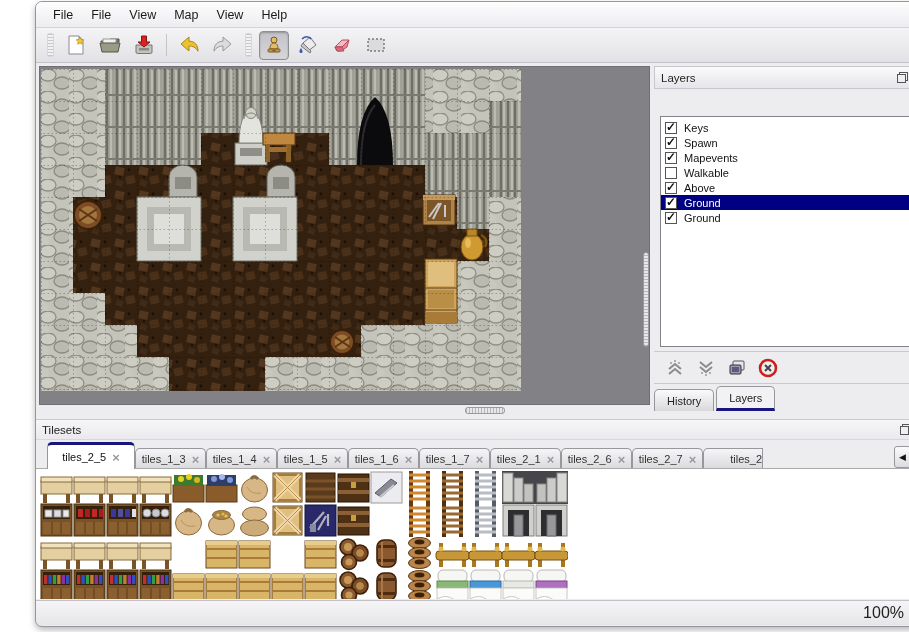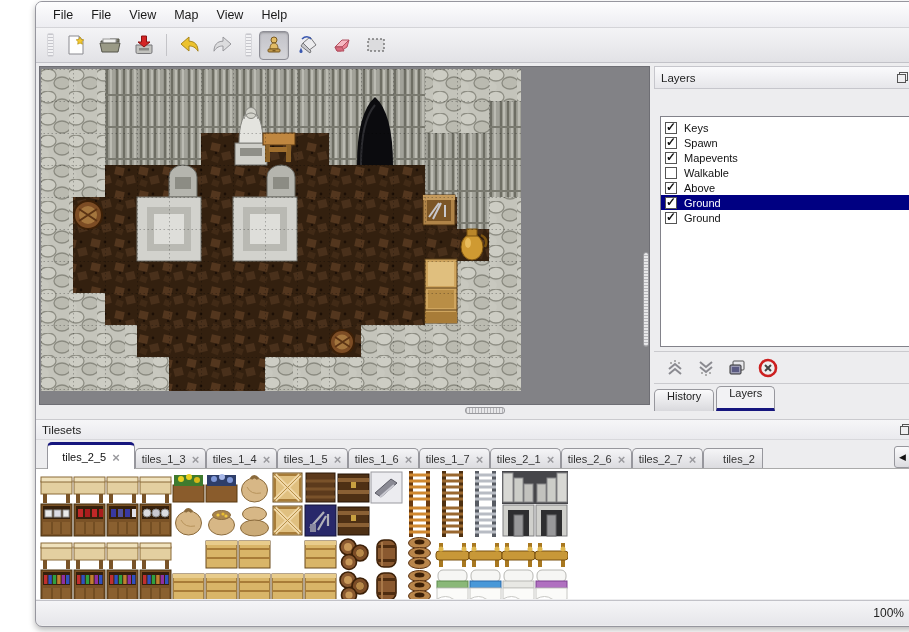--- a/index.html
+++ b/index.html
@@ -67,53 +67,53 @@
   .layer-row.selected { background:#000082; color:#fff; }
   .cbx { width:12px; height:12px; border:1px solid #555; background:#fff; margin-right:7px;
     position:relative; flex:none; }
   .cbx span { position:absolute; left:0px; top:-3px; font-size:12px; font-weight:bold; color:#111; }
 
   .layer-actions { left:622px; top:351px; width:280px; height:33px; border-top:1px solid #cacace;
     border-bottom:1px solid #cacace; display:flex; align-items:center; padding-left:8px; }
   .abtn { width:26px; height:24px; display:flex; align-items:center; justify-content:center; margin-right:5px; }
 
   .panel-tabs { left:622px; top:386px; width:280px; height:25px; display:flex; align-items:flex-end; }
-  .ptab { height:22px; padding:0 12px; font-size:11px; color:#222; display:flex; 
+  .ptab { height:22px; padding:0 12px; font-size:11px; color:#222; display:flex; align-items:center;
     border:1px solid #97979d; border-bottom:none; border-radius:5px 5px 0 0;
     background:linear-gradient(#fafafb,#d9d9dd); margin-right:2px; }
   .ptab.active { height:25px; background:#f2f2f4; border-bottom:3px solid #16167e; padding-bottom:0; }
 
   
   .ts-title { left:4px; top:419px; width:900px; height:21px; background:linear-gradient(#f6f6f8,#eaeaee);
     border-top:1px solid #cacace; border-bottom:1px solid #d8d8dc; display:flex; align-items:center;
     font-size:11.5px; color:#222; padding:0 6px; }
   .ts-tabs { left:15px; top:442px; height:27px; display:flex; align-items:flex-end; }
   .ttab { width:71px; height:21px; border:1px solid #97979d; border-bottom:none; border-radius:5px 5px 0 0;
     background:linear-gradient(#f5f5f7,#dadade); display:flex; align-items:center; justify-content:center;
     font-size:11px; color:#333; white-space:nowrap; overflow:hidden; }
   .ttab.active { width:88px; height:27px; background:#fff; border-top:3px solid #16167e; z-index:3; color:#111; }
-  .ttab.clipped { width:60px; border-radius:5px 0 0 0; justify-content:center; padding-left:12px; }
+  .ttab.clipped { width:60px; border-radius:5px 0 0 0; justify-content:flex-end; padding-left:12px; }
   .tclose { color:#9a9a9e; font-weight:bold; font-size:13px; margin-left:6px; }
   .tab-arrow { top:446px; width:17px; height:22px; border:1px solid #97979d; border-radius:3px;
     background:linear-gradient(#fbfbfc,#dcdce0); display:flex; align-items:center; justify-content:center;
     font-size:9px; color:#111; }
   .ts-content { left:4px; top:468px; width:900px; height:131px; background:#fff; border-top:1px solid #aaa; overflow:hidden; }
   .vsb { position:absolute; right:3px; top:2px; width:18px; height:127px; }
   .vsb .btn { position:absolute; left:0; width:18px; height:16px; border:1px solid #9a9aa0; border-radius:3px;
     background:linear-gradient(#fbfbfc,#d8d8dc); font-size:8px; color:#222; display:flex; align-items:center; justify-content:center; }
   .vsb .thumb { position:absolute; left:0; top:18px; width:18px; height:88px; border:1px solid #9a9aa0; border-radius:4px;
     background:linear-gradient(90deg,#fbfbfc,#d4d4d8); }
   .vsb .thumb i { position:absolute; left:4px; right:4px; top:40px; height:8px;
     background:repeating-linear-gradient(0deg,#aaaab0 0 1px,transparent 1px 3px); }
 
   
   .statusbar { left:4px; top:600px; width:900px; height:25px; border-top:1px solid #c2c2c8;
     background:linear-gradient(#f5f5f7,#e6e6ea); border-radius:0 0 6px 6px;
     display:flex; align-items:center; justify-content:flex-end; }
-  .zoom-label { font-size:12px; color:#222; margin-right:32px; }
+  .zoom-label { font-size:16px; color:#222; margin-right:32px; }
   .resize-grip { position:absolute; right:2px; bottom:2px; width:17px; height:17px;
     background:repeating-linear-gradient(135deg,transparent 0 3px,#bbbbc0 3px 4px,#f6f6f8 4px 5px);
     border-radius:0 0 5px 0; }
 </style>
 </head>
 <body>
 
 <div class="stage">
   <div class="window"></div>
 

